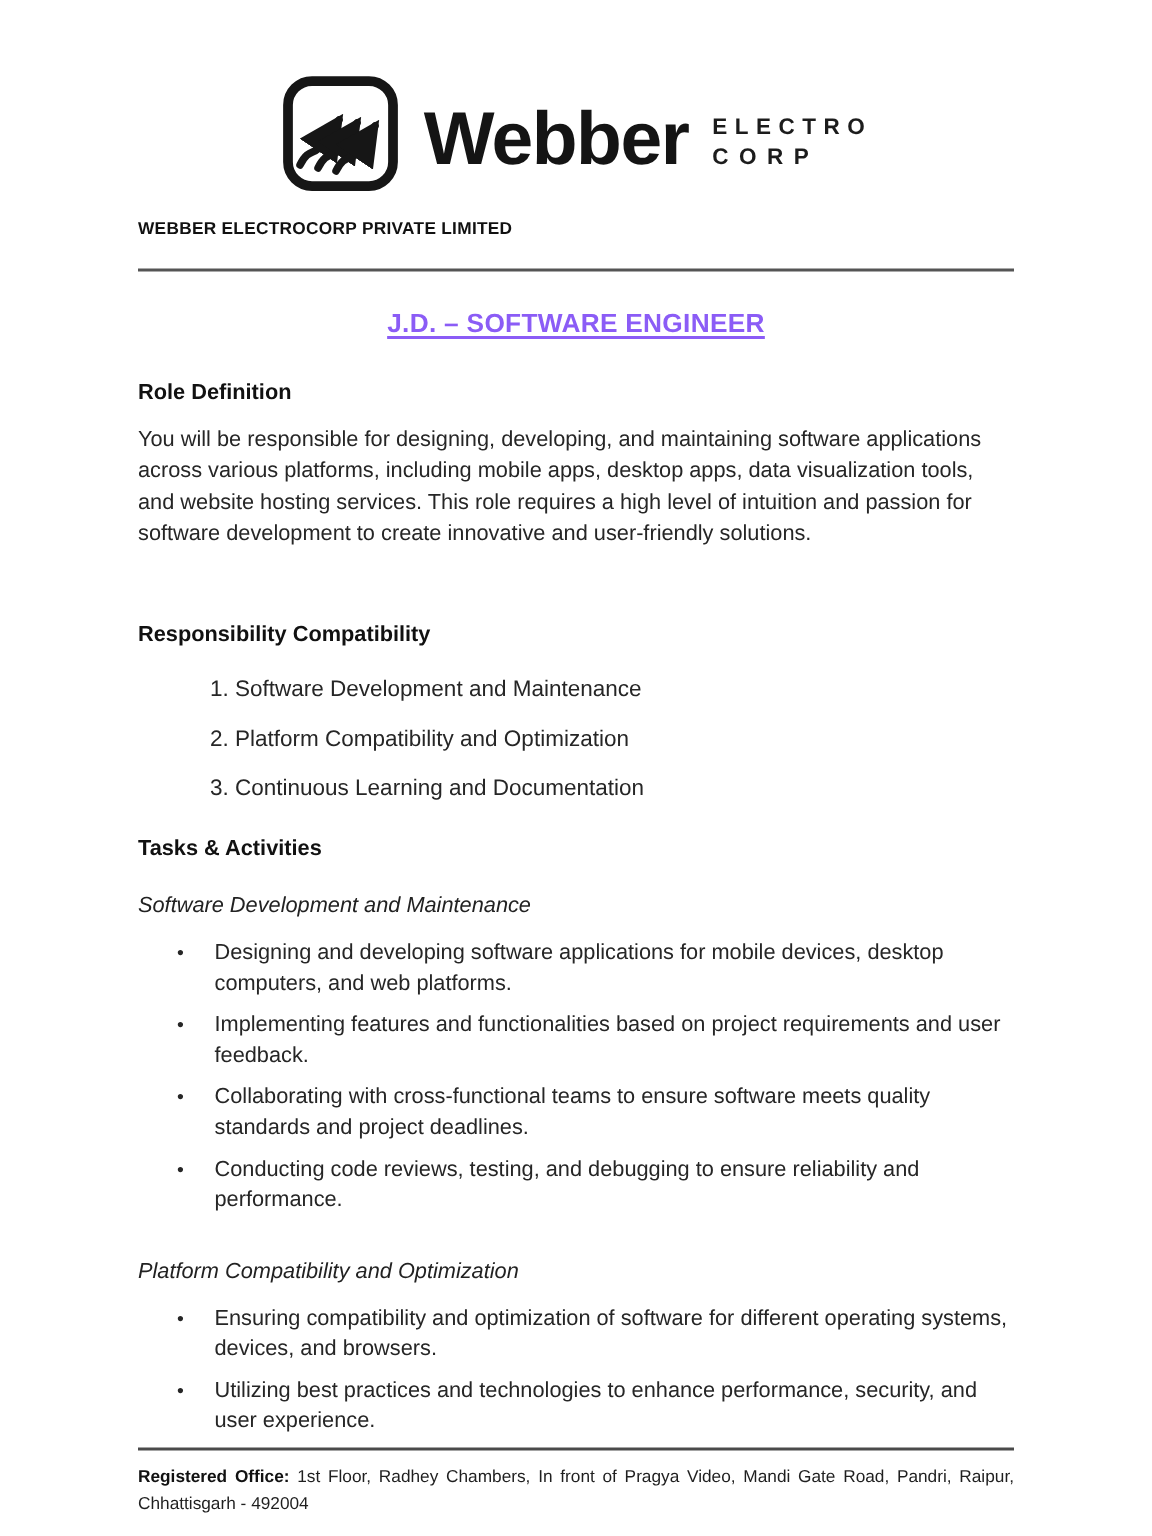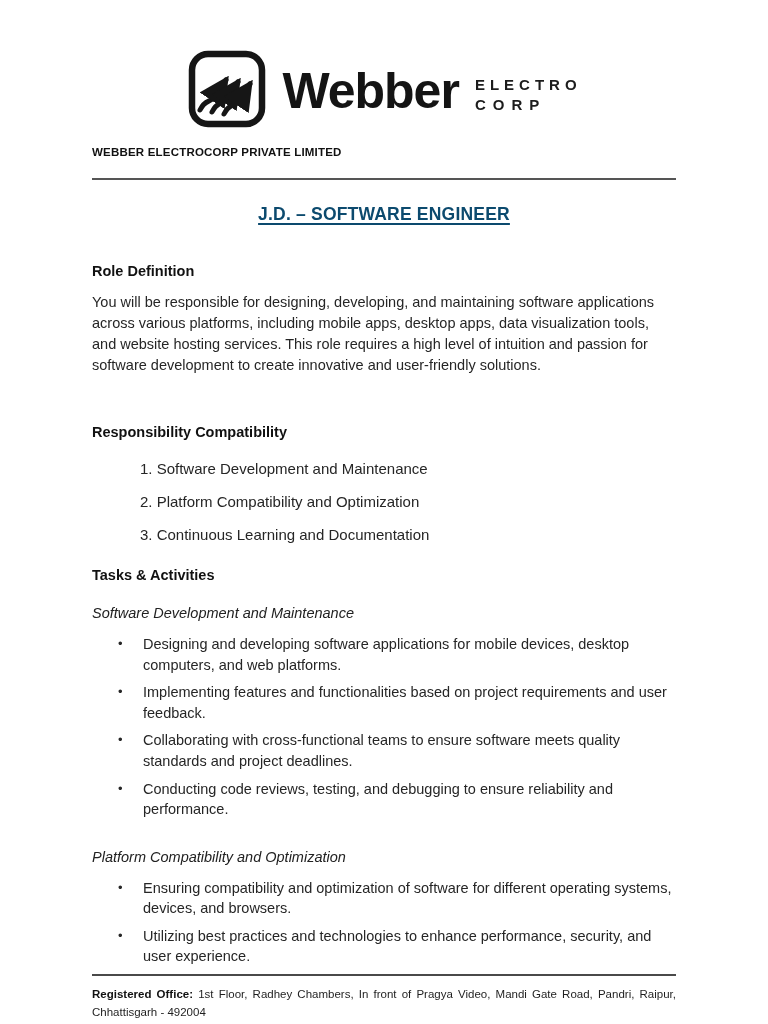--- a/index.html
+++ b/index.html
@@ -60,32 +60,32 @@
     border: none;
     border-top: 2px solid #555;
     margin-top: 20px;
   }
 
   
   .doc-title {
     text-align: center;
     font-size: 17.5px;
     font-weight: 700;
-    color: #0c4a6e;
+    color: #8b5cf6;
     margin-top: 24px;
     text-decoration: underline;
     text-underline-offset: 3px;
     text-decoration-thickness: 1.5px;
     letter-spacing: .2px;
   }
   .h-section {
     font-size: 14.5px;
     font-weight: 700;
     color: #111;
-    margin-top: 38px;
+    margin-top: 28px;
   }
   .body-par {
     font-size: 14.5px;
     line-height: 1.45;
     margin-top: 13px;
     color: #262626;
   }
   .h-deliverables { margin-top: 48px; }
   .num-list { margin-top: 4px; }
   .num-list .num-item {

